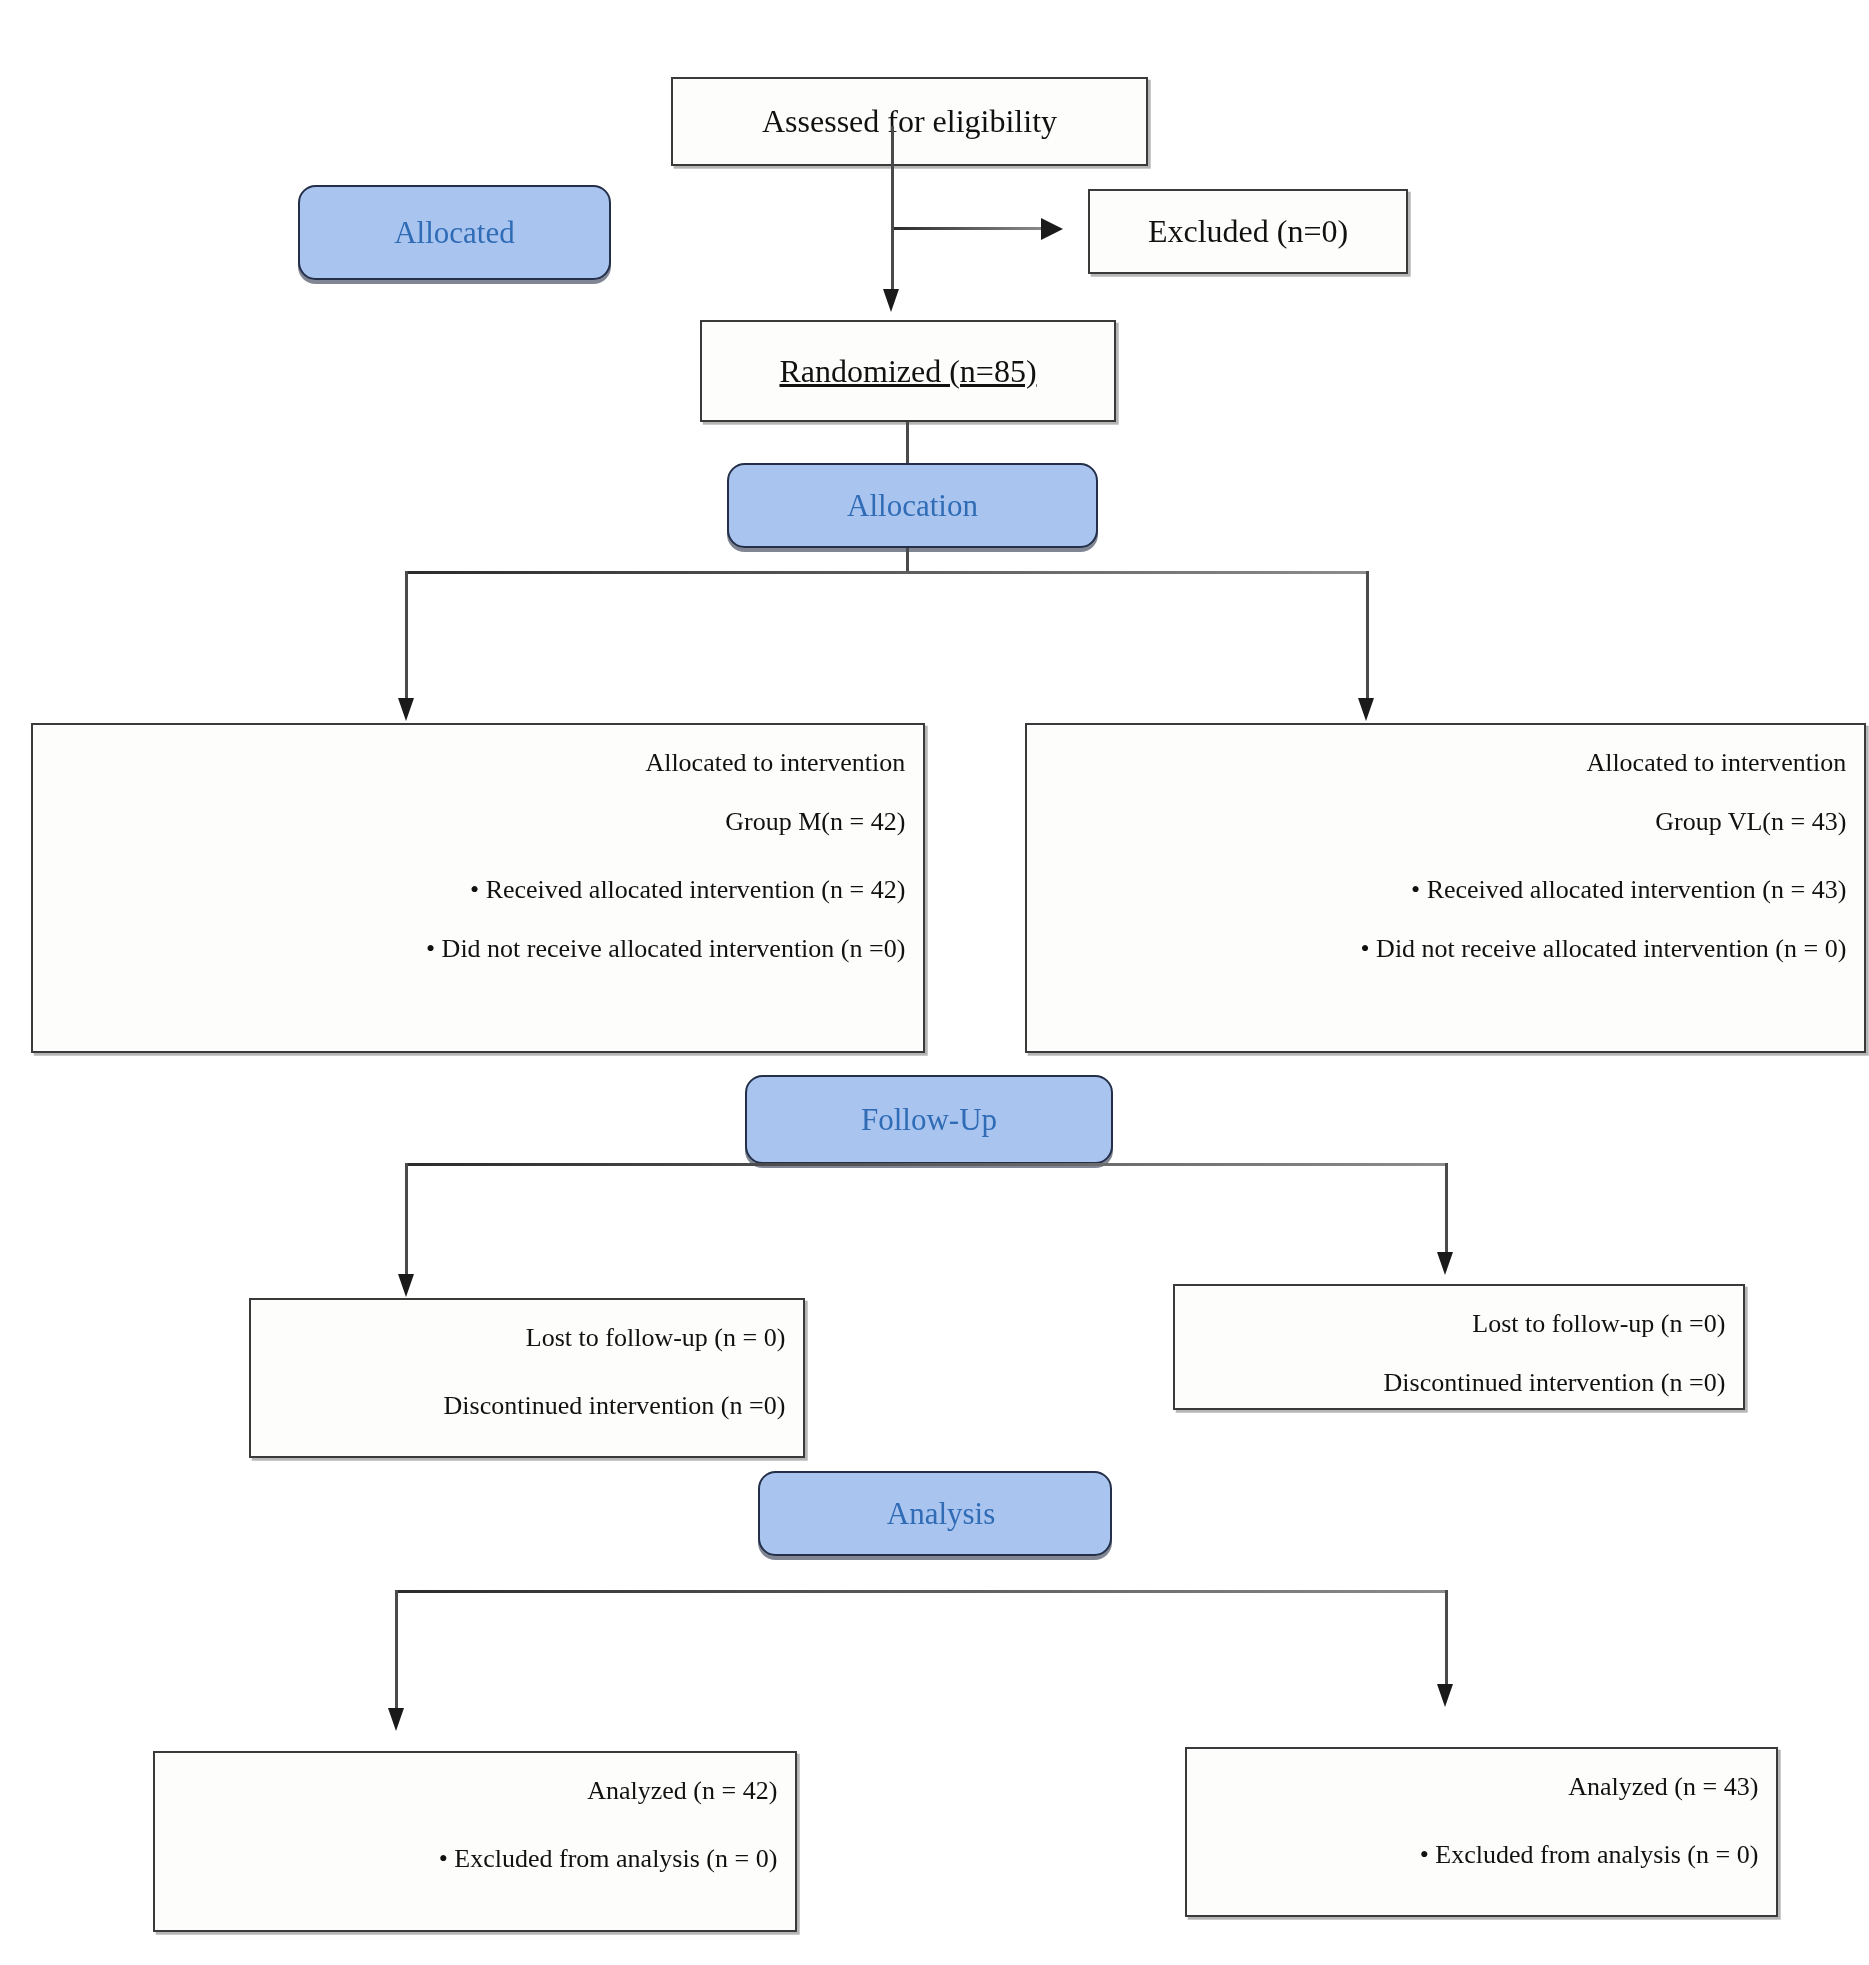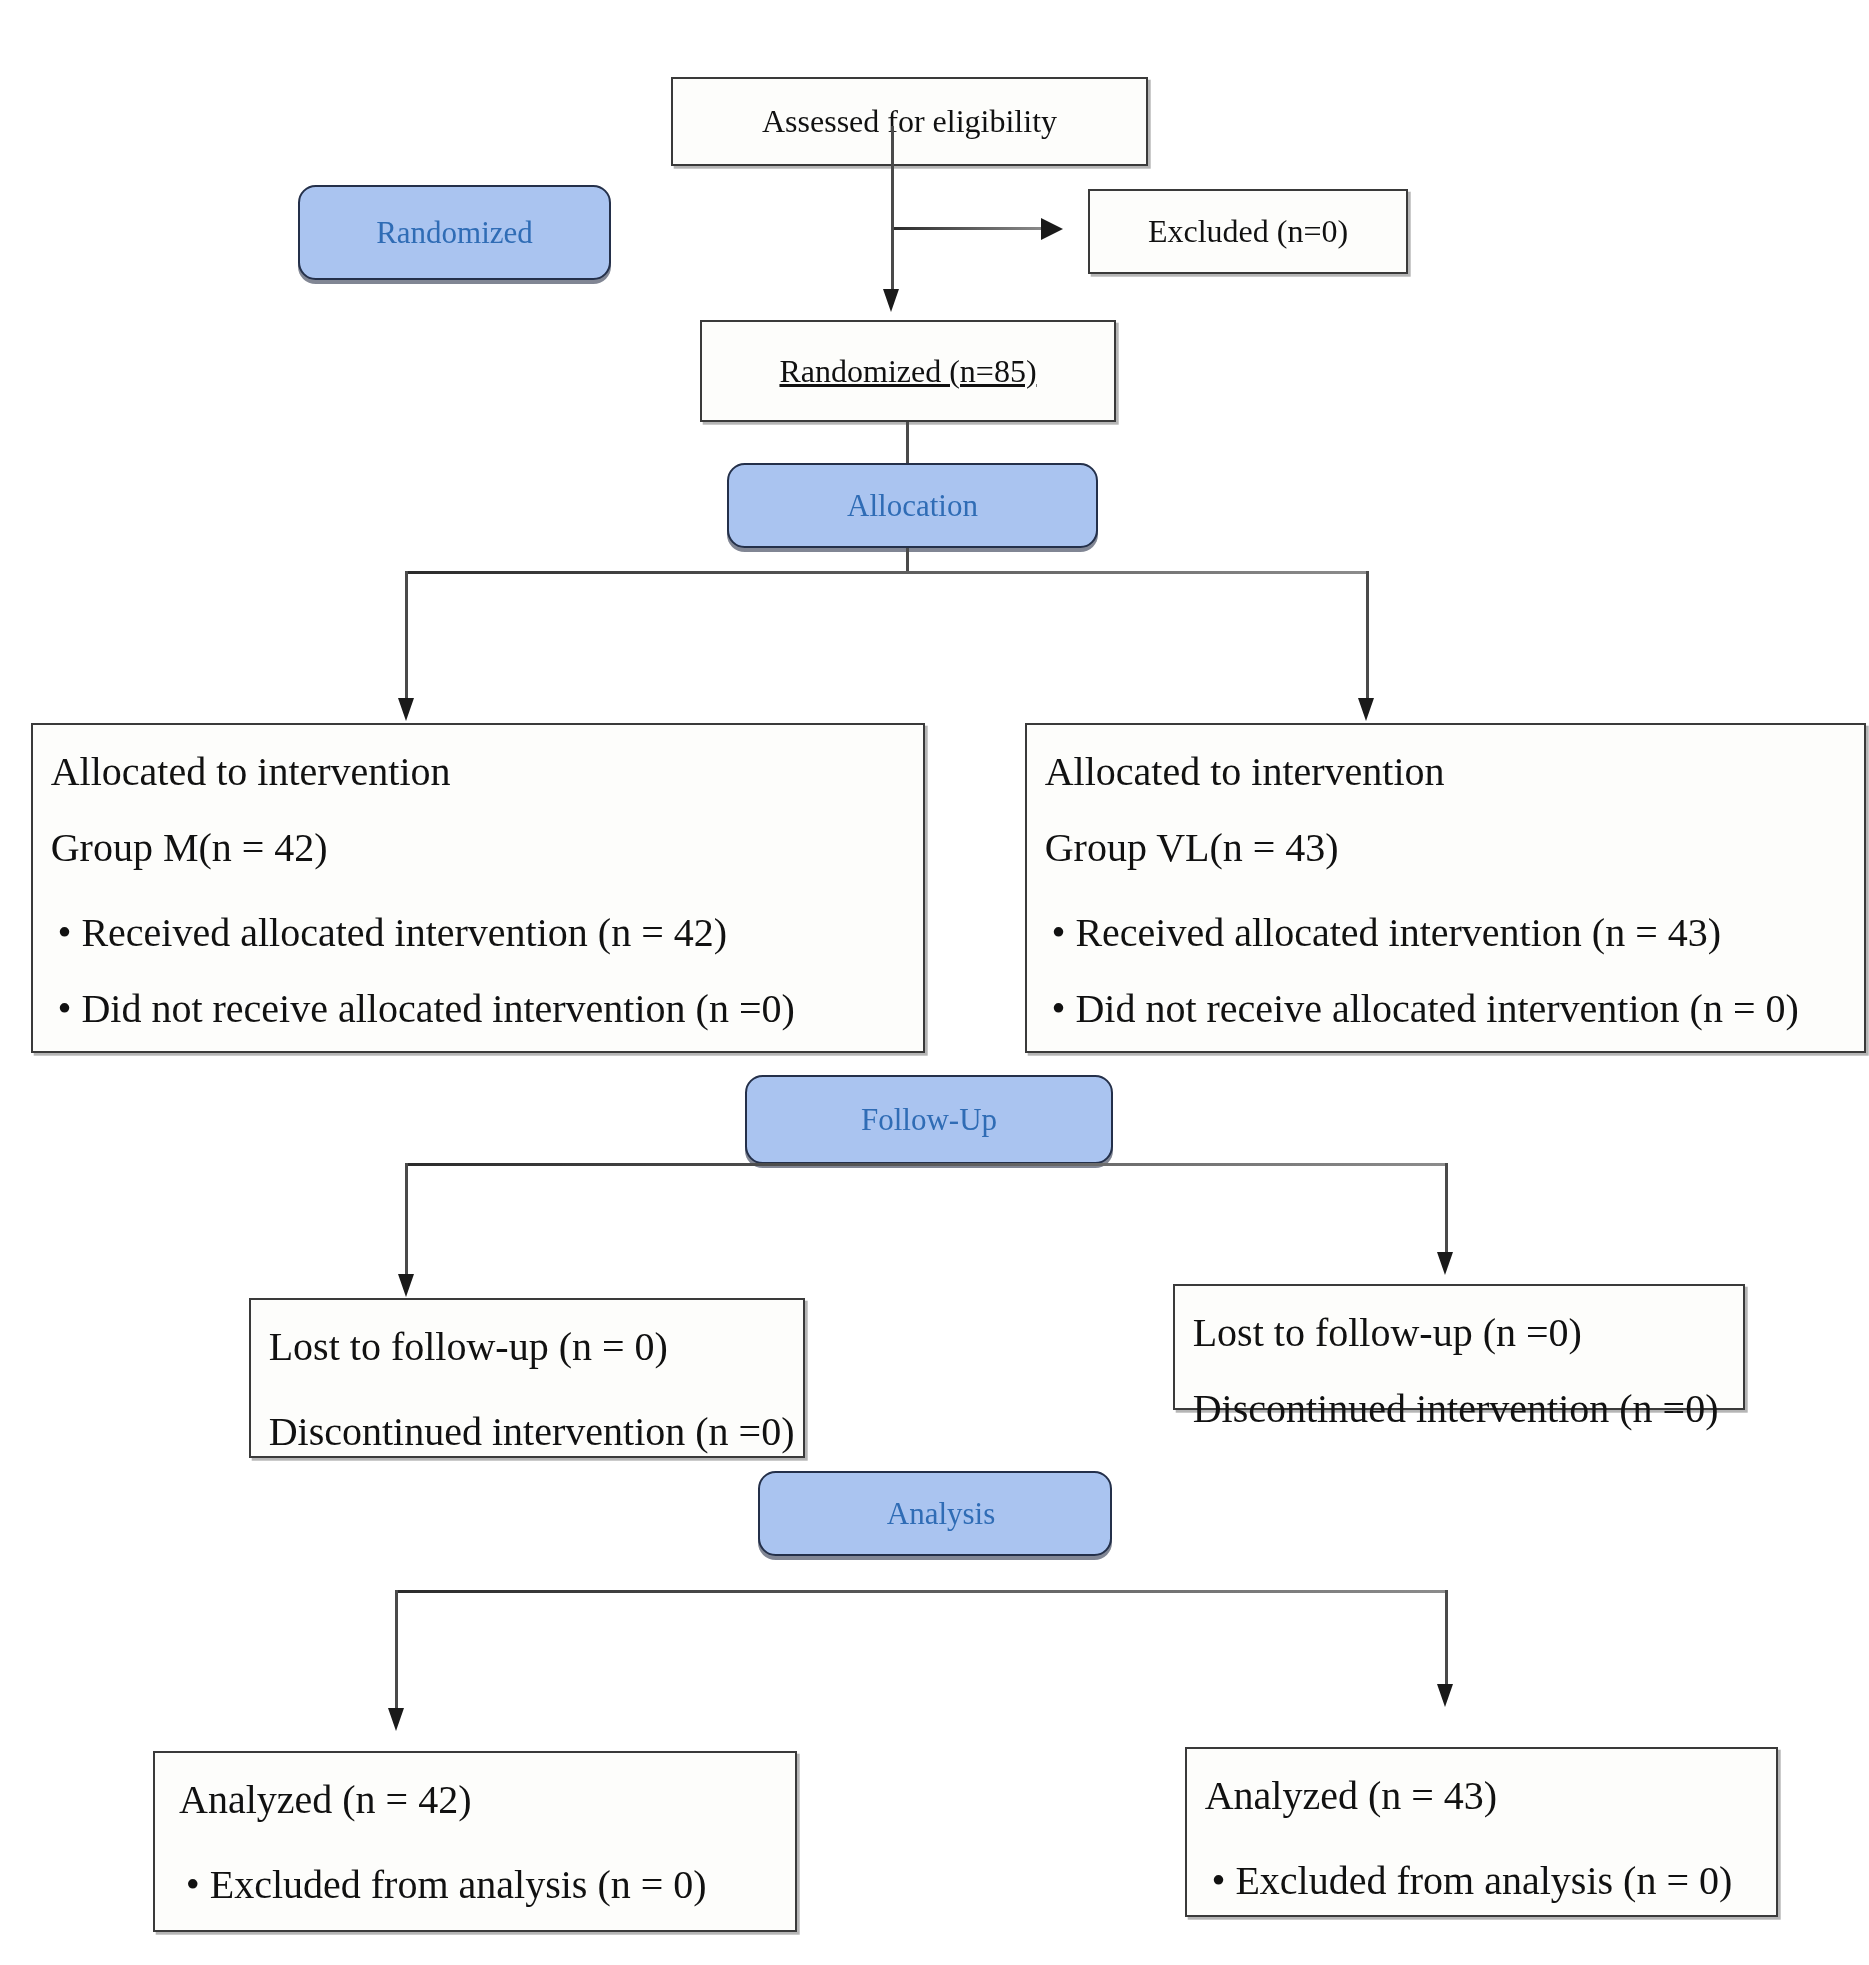--- a/index.html
+++ b/index.html
@@ -49,21 +49,21 @@
     box-sizing: border-box;
     display: flex;
     align-items: center;
     justify-content: center;
     color: #2f6cb5;
     box-shadow: 0 4.1px 0 rgba(25,35,60,0.55);
   }
 
   
   .t-big   { font-size: 32px; }
-  .t-body  { font-size: 40px; }
+  .t-body  { font-size: 26px; text-align: right; }
   .t-stage { font-size: 31px; }
   .bullet-line {
     display: block;
     white-space: nowrap;
     padding-left: 23px;
     text-indent: -16.3px;
   }
   .spacer-sm { height: 29px; }
   .spacer-md { height: 38px; }
 
@@ -104,21 +104,21 @@
     <span class="line">Assessed for eligibility</span>
   </div>
 
   <div class="vline" style="left:891px; top:126px; height:174px;"></div>
   <div class="arrow-down" style="left:883px; top:289px;"></div>
 
   <div class="hline" style="left:894px; top:227px; width:151px;"></div>
   <div class="arrow-right" style="left:1041px; top:218px;"></div>
 
   <div class="stage t-stage" style="left:298px; top:185px; width:313px; height:95px;">
-    <span>Randomized</span>
+    <span>Allocated</span>
   </div>
 
   <div class="node centered t-big" style="left:1088px; top:189px; width:320px; height:85px;">
     <span class="line">Excluded  (n=0)</span>
   </div>
 
   <div class="node centered t-big" style="left:700px; top:320px; width:416px; height:102px;text-decoration:underline;">
     <span class="line">Randomized (n=85)</span>
   </div>
 

